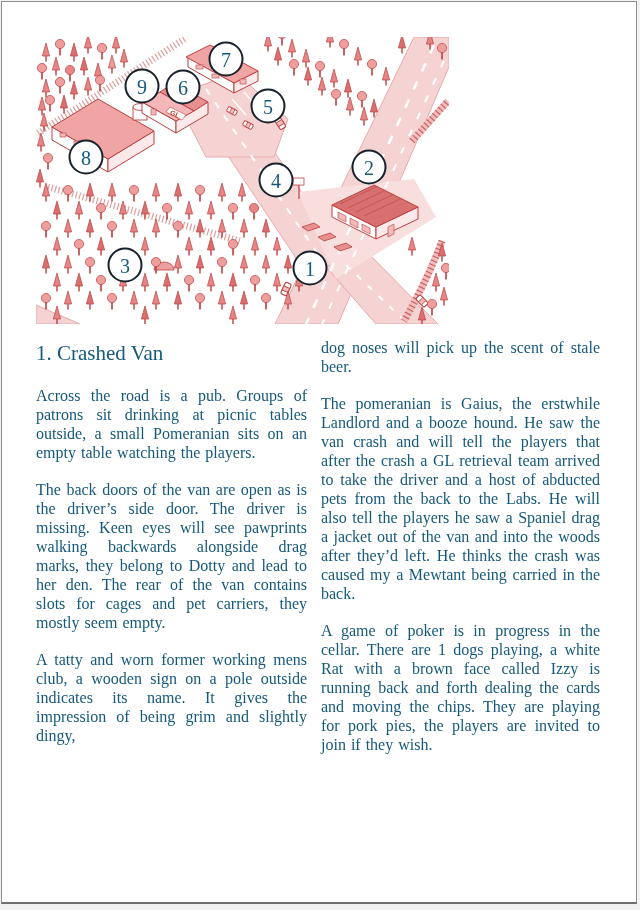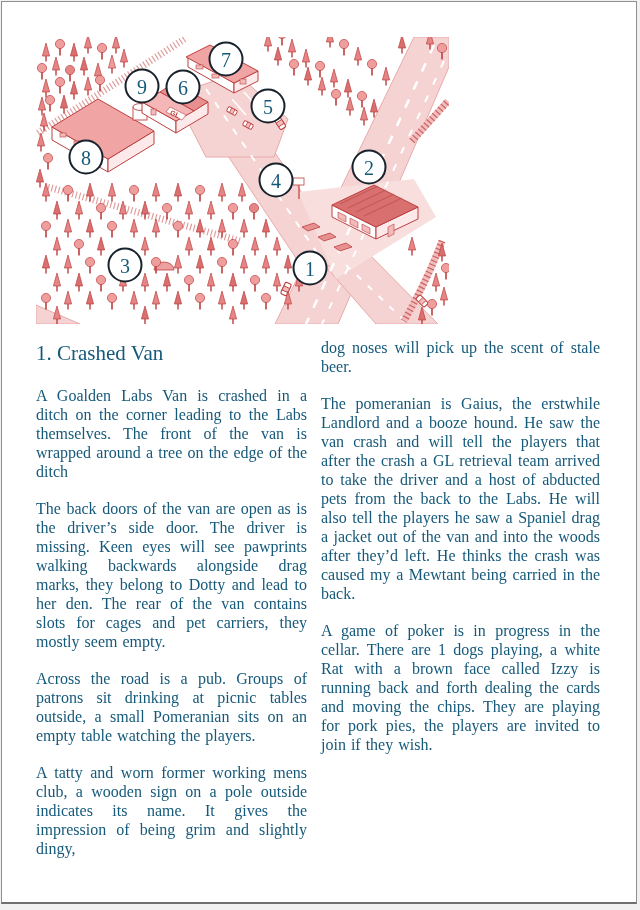--- a/index.html
+++ b/index.html
@@ -302,23 +302,22 @@
         <div class="marker" style="left: 147px; top: 50px;">6</div>
         <div class="marker" style="left: 190px; top: 22px;">7</div>
         <div class="marker" style="left: 50px; top: 120px;">8</div>
         <div class="marker" style="left: 106px; top: 49px;">9</div>
       </div>
   </div>
 
   <div class="columns">
     <div class="col">
       <h2>1. Crashed Van</h2>
-      <p>A Goalden Labs Van is crashed in a ditch on the corner leading to the Labs themselves. The front of the van is wrapped around a tree on the edge of the ditch</p>
+      <p>Across the road is a pub. Groups of patrons sit drinking at picnic tables outside, a small Pomeranian sits on an empty table watching the players.</p>
       <p>The back doors of the van are open as is the driver’s side door. The driver is missing. Keen eyes will see pawprints walking backwards alongside drag marks, they belong to Dotty and lead to her den. The rear of the van contains slots for cages and pet carriers, they mostly seem empty.</p>
-      <p>Across the road is a pub. Groups of patrons sit drinking at picnic tables outside, a small Pomeranian sits on an empty table watching the players.</p>
       <p>A tatty and worn former working mens club, a wooden sign on a pole outside indicates its name. It gives the impression of being grim and slightly dingy,</p>
     </div>
     <div class="col right">
       <p>dog noses will pick up the scent of stale beer.</p>
       <p>The pomeranian is Gaius, the erstwhile Landlord and a booze hound. He saw the van crash and will tell the players that after the crash a GL retrieval team arrived to take the driver and a host of abducted pets from the back to the Labs. He will also tell the players he saw a Spaniel drag a jacket out of the van and into the woods after they’d left. He thinks the crash was caused my a Mewtant being carried in the back.</p>
       <p>A game of poker is in progress in the cellar. There are 1 dogs playing, a white Rat with a brown face called Izzy is running back and forth dealing the cards and moving the chips. They are playing for pork pies, the players are invited to join if they wish.</p>
     </div>
   </div>
 
 </div>

